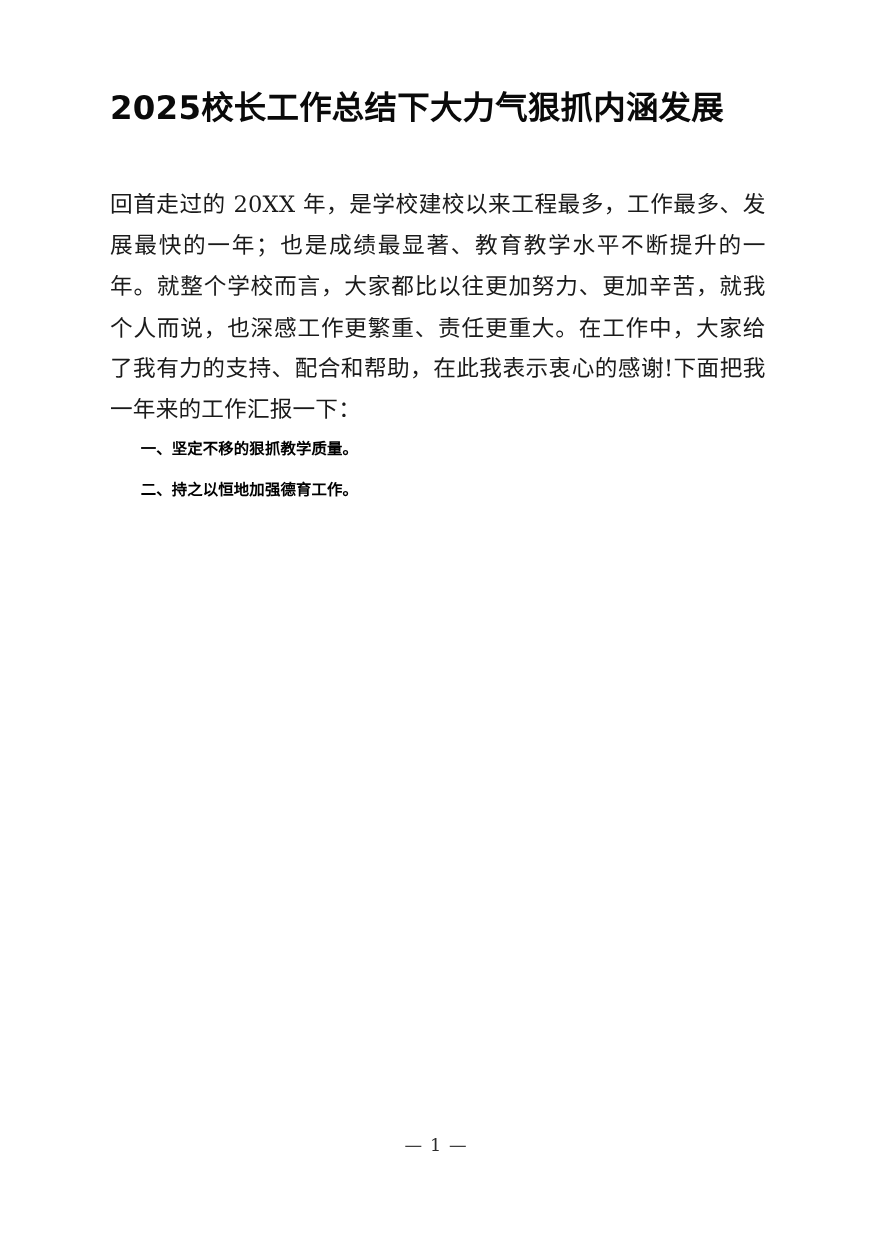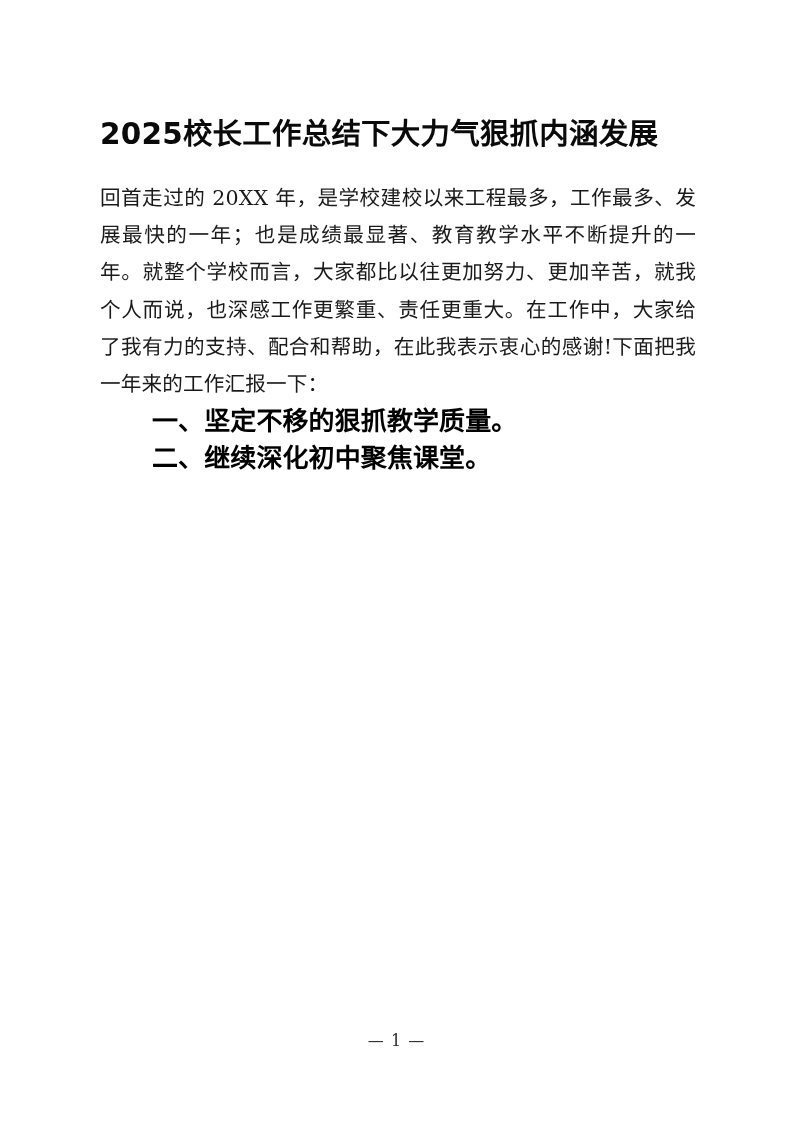--- a/index.html
+++ b/index.html
@@ -35,28 +35,28 @@
 
   
   .doc-title {
     font-family: "DejaVu Sans", "Liberation Sans", sans-serif;
     font-weight: 700;
     font-size: 29.5px;
     line-height: 40px;
     letter-spacing: 0.2px;
     color: #0a0a0a;
     margin: 0;
-    padding-top: 114px;
+    padding-top: 78px;
     white-space: nowrap;
     text-align: left;
   }
 
   
   .body-block {
-    margin-top: 26px;
+    margin-top: 50px;
   }
 
   p.para {
     margin: 0;
     font-family: "DejaVu Serif", "Liberation Serif", serif;
     font-size: 20.6px;
     line-height: 37.2px;
     text-align: justify;
     text-align-last: left;
     text-justify: inter-character;
@@ -71,21 +71,21 @@
 
   p.para.indent {
     text-indent: 2.2em;
   }
 
   
   p.section-heading {
     margin: 0;
     font-family: "DejaVu Sans", "Liberation Sans", sans-serif;
     font-weight: 700;
-    font-size: 26px;
+    font-size: 14px;
     line-height: 37.2px;
     text-indent: 2em;
     color: #000000;
     letter-spacing: 0.1px;
     text-align: left;
     white-space: nowrap;
   }
 
   
   .page-footer {
@@ -110,21 +110,21 @@
 
     <h1 class="doc-title">2025校长工作总结下大力气狠抓内涵发展</h1>
 
     <div class="body-block">
 
       <p class="para lead">回首走过的 20XX 年，是学校建校以来工程最多，工作最多、发展最快的一年；也是成绩最显著、教育教学水平不断提升的一年。就整个学校而言，大家都比以往更加努力、更加辛苦，就我个人而说，也深感工作更繁重、责任更重大。在工作中，大家给了我有力的支持、配合和帮助，在此我表示衷心的感谢!下面把我一年来的工作汇报一下：</p>
 
       <p class="section-heading">一、坚定不移的狠抓教学质量。</p>
 
 
-      <p class="section-heading">二、继续深化初中聚焦课堂。</p>
+      <p class="section-heading">二、持之以恒地加强德育工作。</p>
 
 
     </div>
   </div>
 
   <div class="page-footer">— 1 —</div>
 
 </div>
 
 </body></html>

